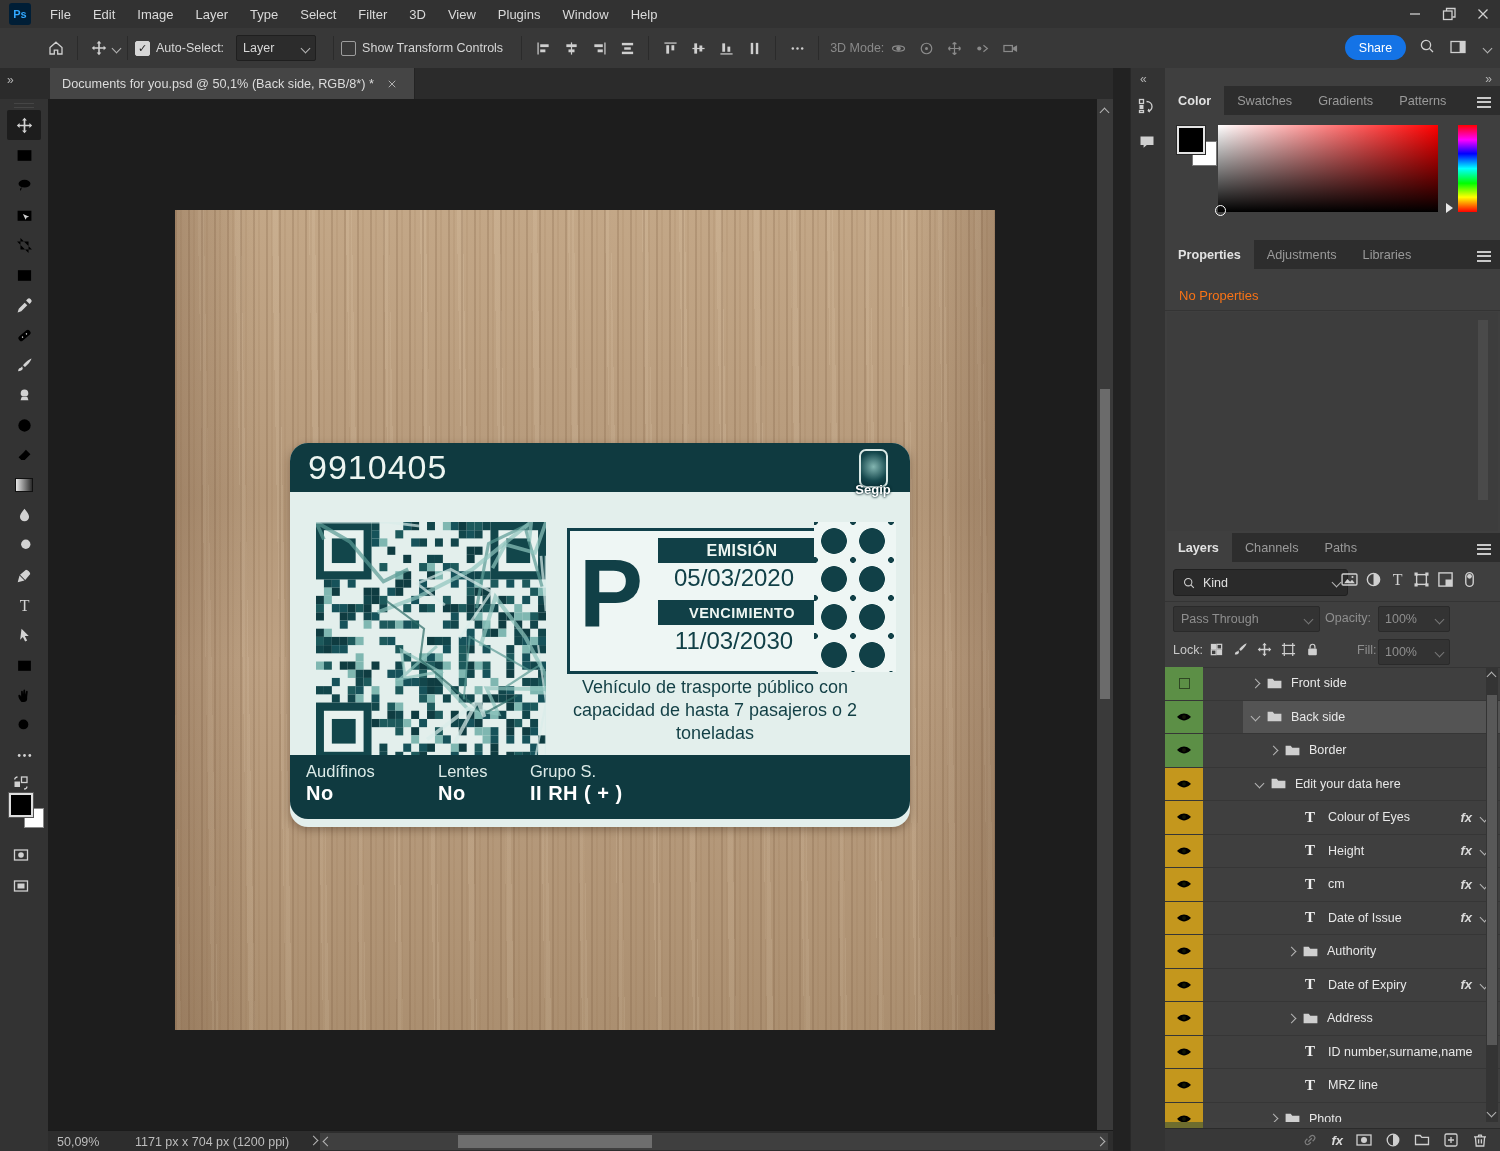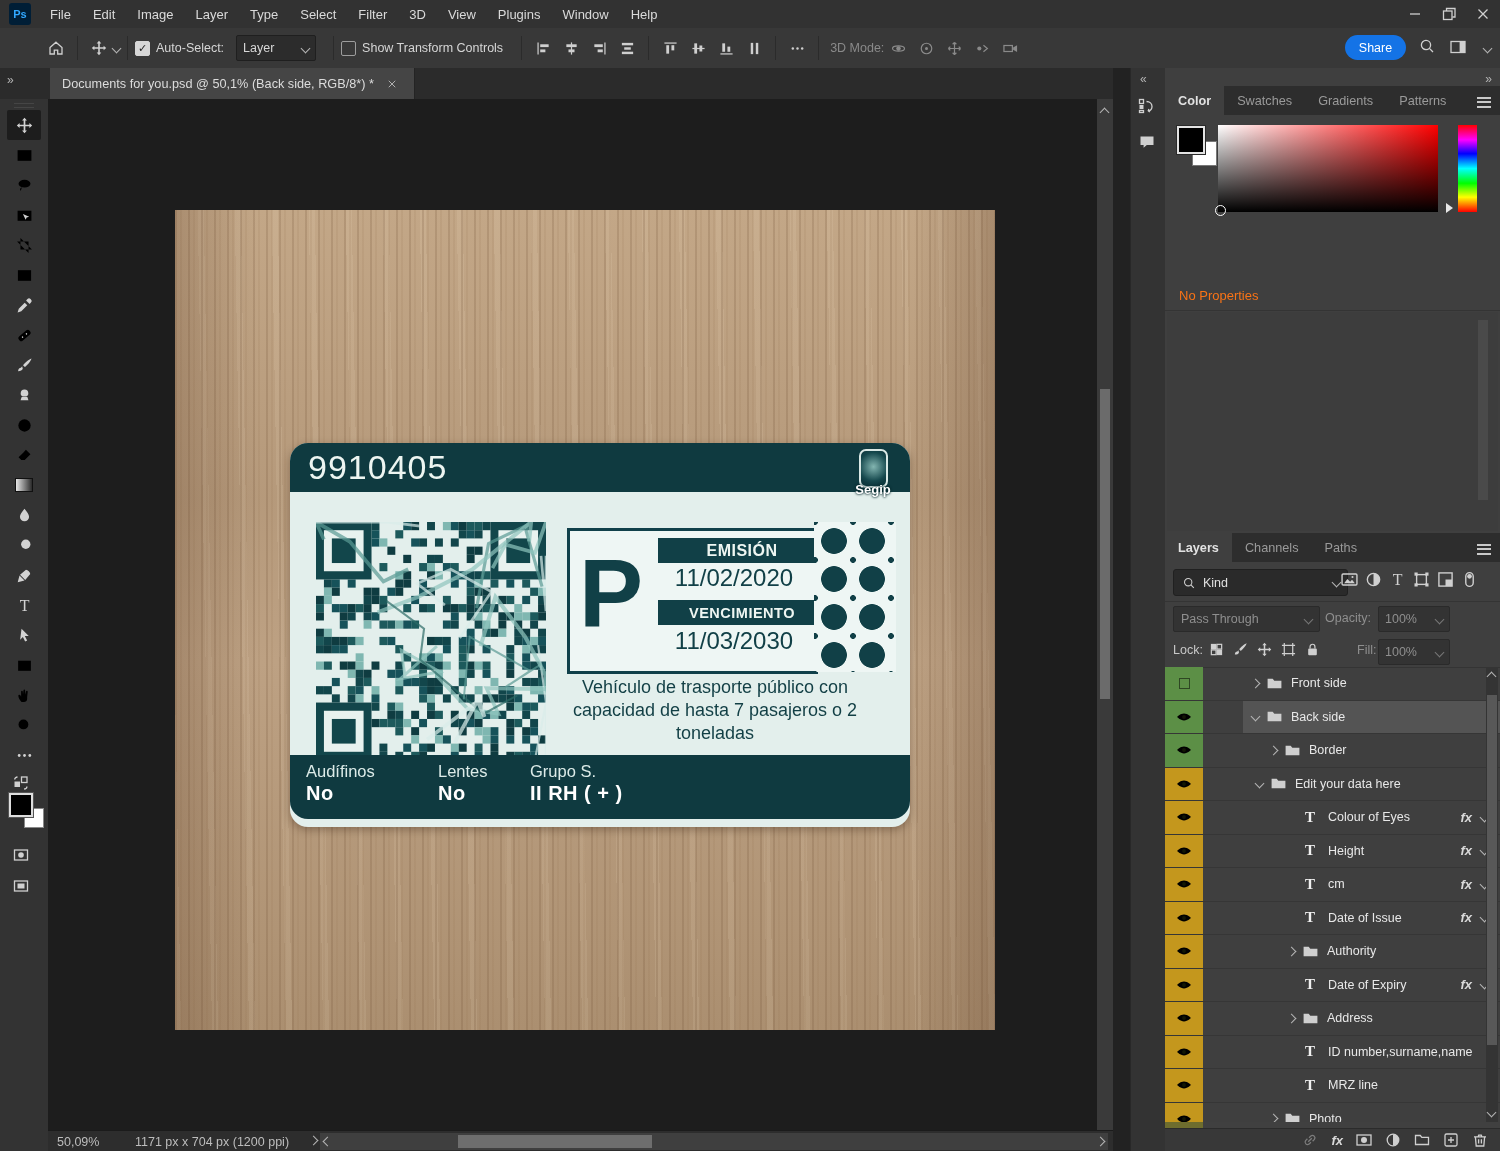--- a/index.html
+++ b/index.html
@@ -892,21 +892,21 @@
             <path d="M178 45 L191 22 L221 30 L232 0 L232 0" stroke="#8fc4be" stroke-width="3.7" fill="none" opacity="0.7"></path>
             <path d="M149 173 L155 112 L216 145 L191 161 L228 138" stroke="#5a9a94" stroke-width="2.0" fill="none" opacity="0.7"></path>
             <path d="M112 212 L163 175 L170 190 L164 172 L140 215" stroke="#d9ece9" stroke-width="3.8" fill="none" opacity="0.7"></path>
             <path d="M166 121 L181 73 L211 112 L232 150 L232 161" stroke="#8fc4be" stroke-width="4.0" fill="none" opacity="0.7"></path>
             <path d="M145 113 L177 68 L136 46 L102 60 L130 81" stroke="#d9ece9" stroke-width="2.7" fill="none" opacity="0.7"></path>
             <path d="M105 4 L72 0 L9 0 L16 0 L0 0" stroke="#d9ece9" stroke-width="2.8" fill="none" opacity="0.7"></path>
           </svg>
         <div id="infobox">
           <div id="p-letter">P</div>
           <div id="em-band" class="band">EMISIÓN</div>
-          <div id="em-date" class="bdate">11/02/2020</div>
+          <div id="em-date" class="bdate">05/03/2020</div>
           <div id="venc-band" class="band">VENCIMIENTO</div>
           <div id="venc-date" class="bdate">11/03/2030</div>
         </div>
         <div id="dots"></div>
         <div id="card-desc">Vehículo de trasporte público con capacidad de hasta 7 pasajeros o 2 toneladas</div>
         <div id="card-bottom">
             <div class="ccol" style="left: 16px;">
               <div class="lb">Audífinos</div>
               <div class="vl">No</div>
             </div>
@@ -972,20 +972,26 @@
         <div id="fg2"></div>
       </div>
       <div id="sat-field">
         <div id="sat-pick"></div>
       </div>
       <div id="hue-bar"></div>
       <div id="hue-arrow"></div>
     </div>
 
     <div id="p-props" class="panel">
+      <div class="ptabs" id="props-tabs">
+          <div class="ptab on">Properties</div>
+          <div class="ptab">Adjustments</div>
+          <div class="ptab">Libraries</div>
+          <span class="hamb"></span>
+        </div>
       <div id="no-props">No Properties</div>
       <div id="props-div"></div>
       <div id="props-body">
         <div id="props-scroll"></div>
       </div>
     </div>
 
     <div id="p-layers" class="panel">
       <div class="ptabs" id="layers-tabs">
           <div class="ptab on">Layers</div>

